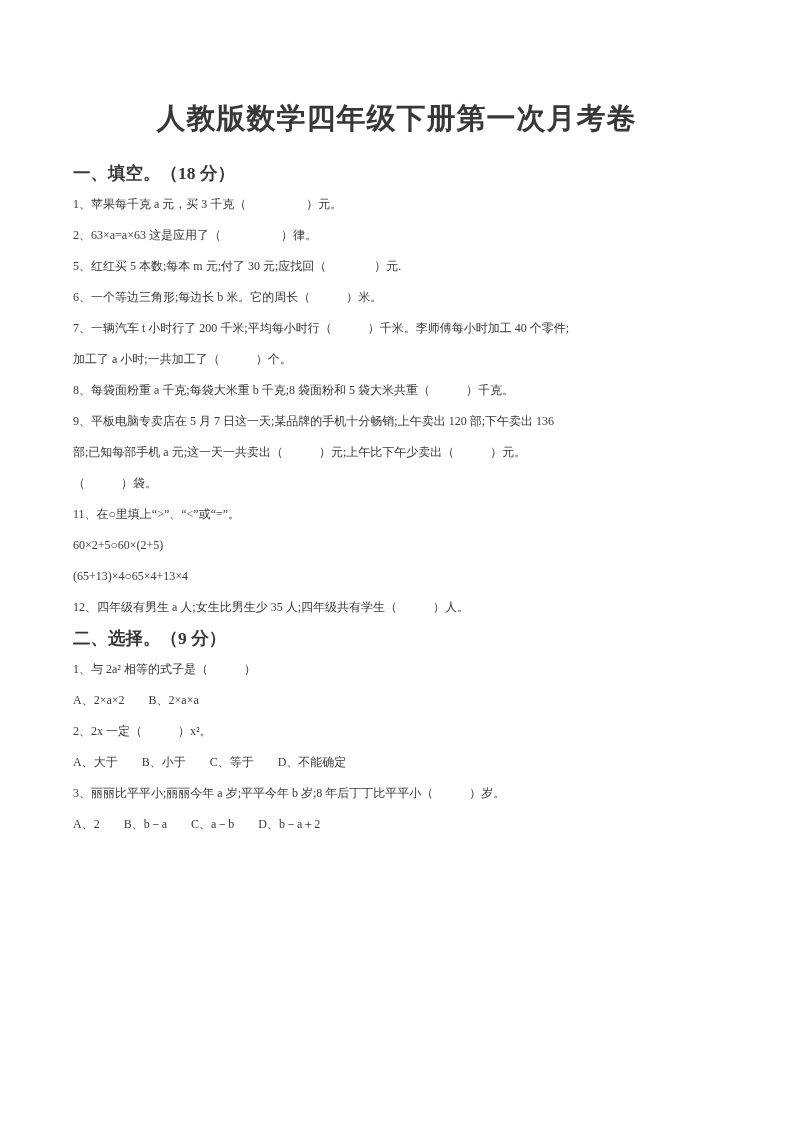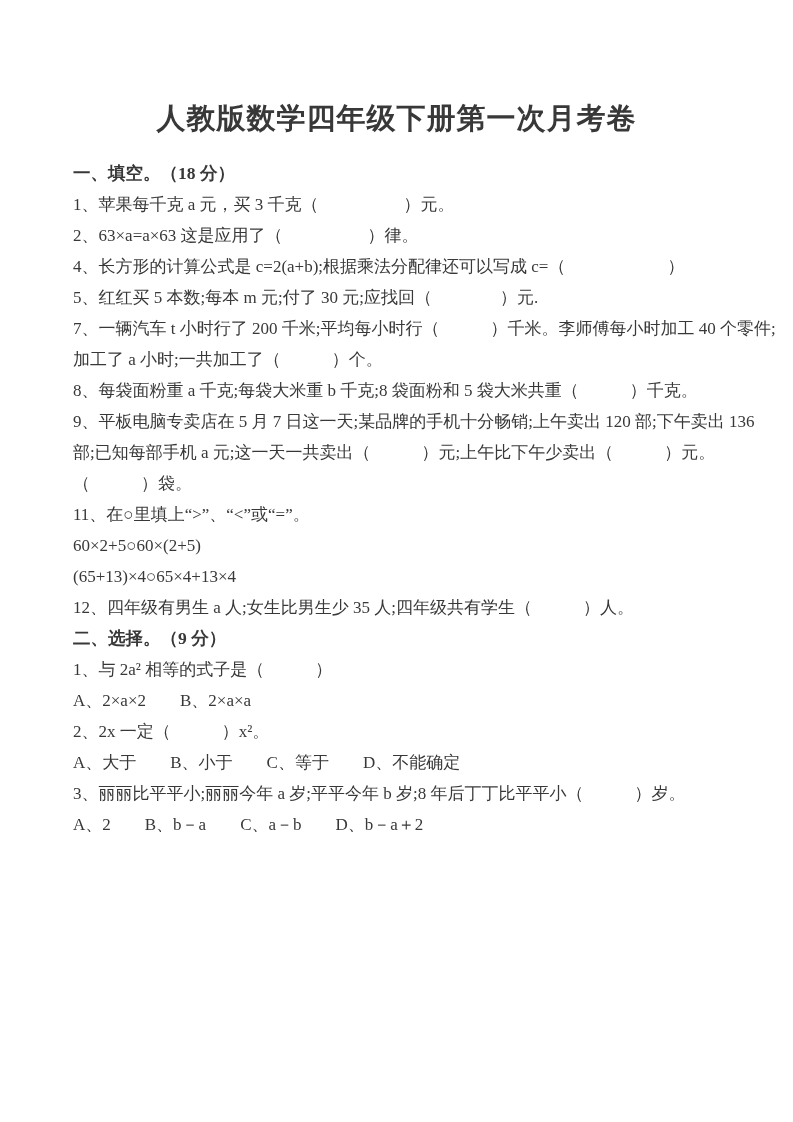--- a/index.html
+++ b/index.html
@@ -22,21 +22,21 @@
     letter-spacing: 1px;
   }
   .content {
     position: relative;
     z-index: 1;
     padding: 20px 0 0 73px;
   }
   .line {
     height: 31px;
     line-height: 31px;
-    font-size: 17px;
+    font-size: 12px;
     white-space: nowrap;
   }
   .line.heading {
     font-weight: bold;
     font-size: 17.5px;
   }
   .highlight-mark {
     position: absolute;
     left: 573px;
     top: 960px;
@@ -63,22 +63,22 @@
 
   <div class="highlight-mark"></div>
 
   <h1 class="title">人教版数学四年级下册第一次月考卷</h1>
 
   <div class="content">
 
     <div class="line heading">一、填空。（18 分）</div>
     <div class="line">1、苹果每千克 a 元，买 3 千克（　　　　　）元。</div>
     <div class="line">2、63×a=a×63 这是应用了（　　　　　）律。</div>
-    <div class="line">4、长方形的计算公式是 c=2(a+b);根据乘法分配律还可以写成 c=（　　　　　　）</div>
     <div class="line">5、红红买 5 本数;每本 m 元;付了 30 元;应找回（　　　　）元.</div>
+    <div class="line">6、一个等边三角形;每边长 b 米。它的周长（　　　）米。</div>
     <div class="line">7、一辆汽车 t 小时行了 200 千米;平均每小时行（　　　）千米。李师傅每小时加工 40 个零件;</div>
     <div class="line">加工了 a 小时;一共加工了（　　　）个。</div>
     <div class="line">8、每袋面粉重 a 千克;每袋大米重 b 千克;8 袋面粉和 5 袋大米共重（　　　）千克。</div>
     <div class="line">9、平板电脑专卖店在 5 月 7 日这一天;某品牌的手机十分畅销;上午卖出 120 部;下午卖出 136</div>
     <div class="line">部;已知每部手机 a 元;这一天一共卖出（　　　）元;上午比下午少卖出（　　　）元。</div>
     <div class="line">（　　　）袋。</div>
     <div class="line">11、在○里填上“&gt;”、“&lt;”或“=”。</div>
     <div class="line">60×2+5○60×(2+5)</div>
     <div class="line">(65+13)×4○65×4+13×4</div>
     <div class="line">12、四年级有男生 a 人;女生比男生少 35 人;四年级共有学生（　　　）人。</div>

